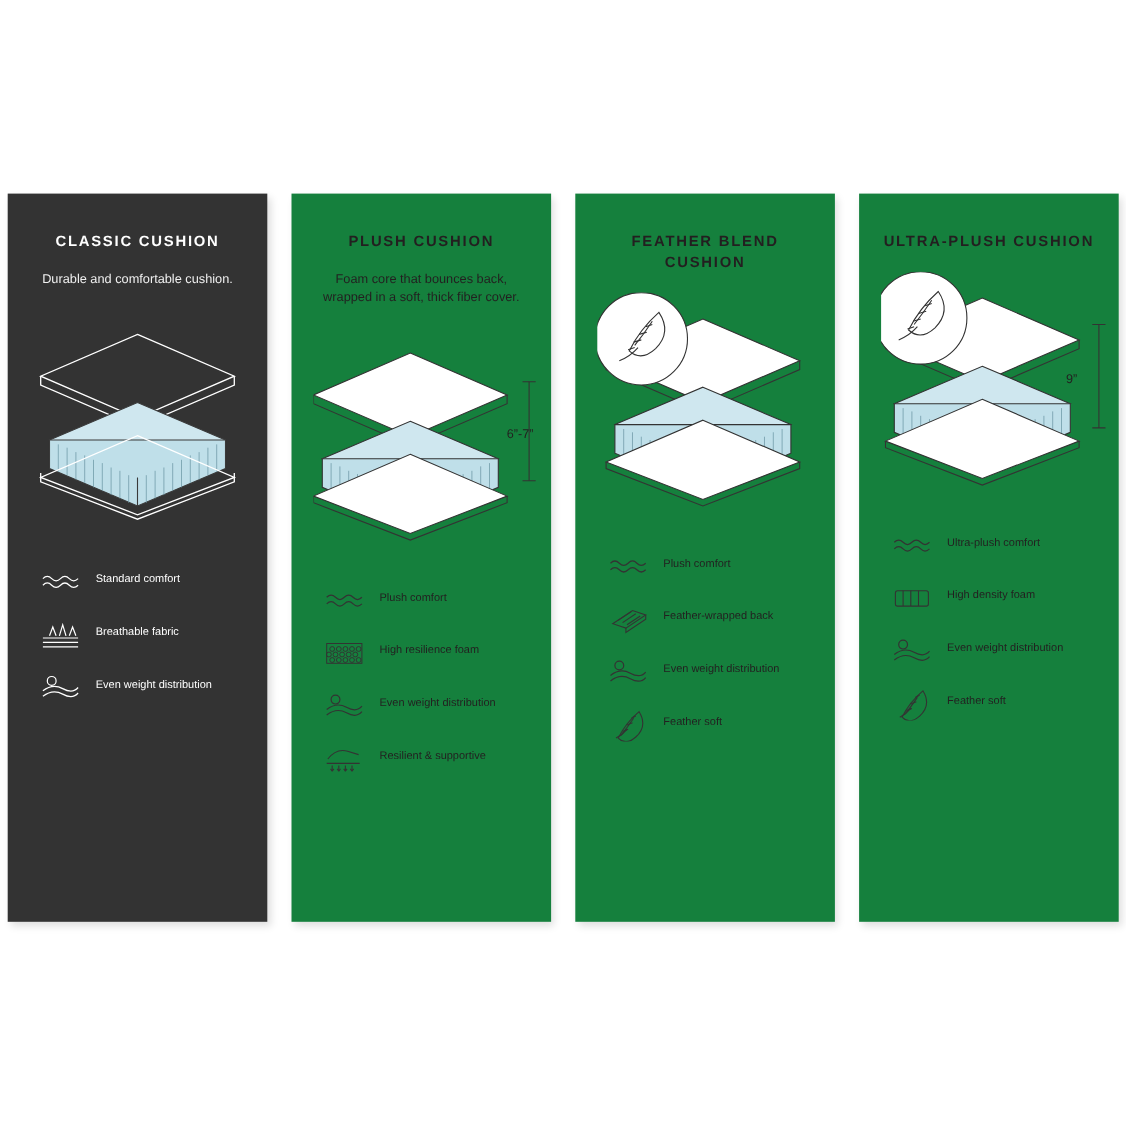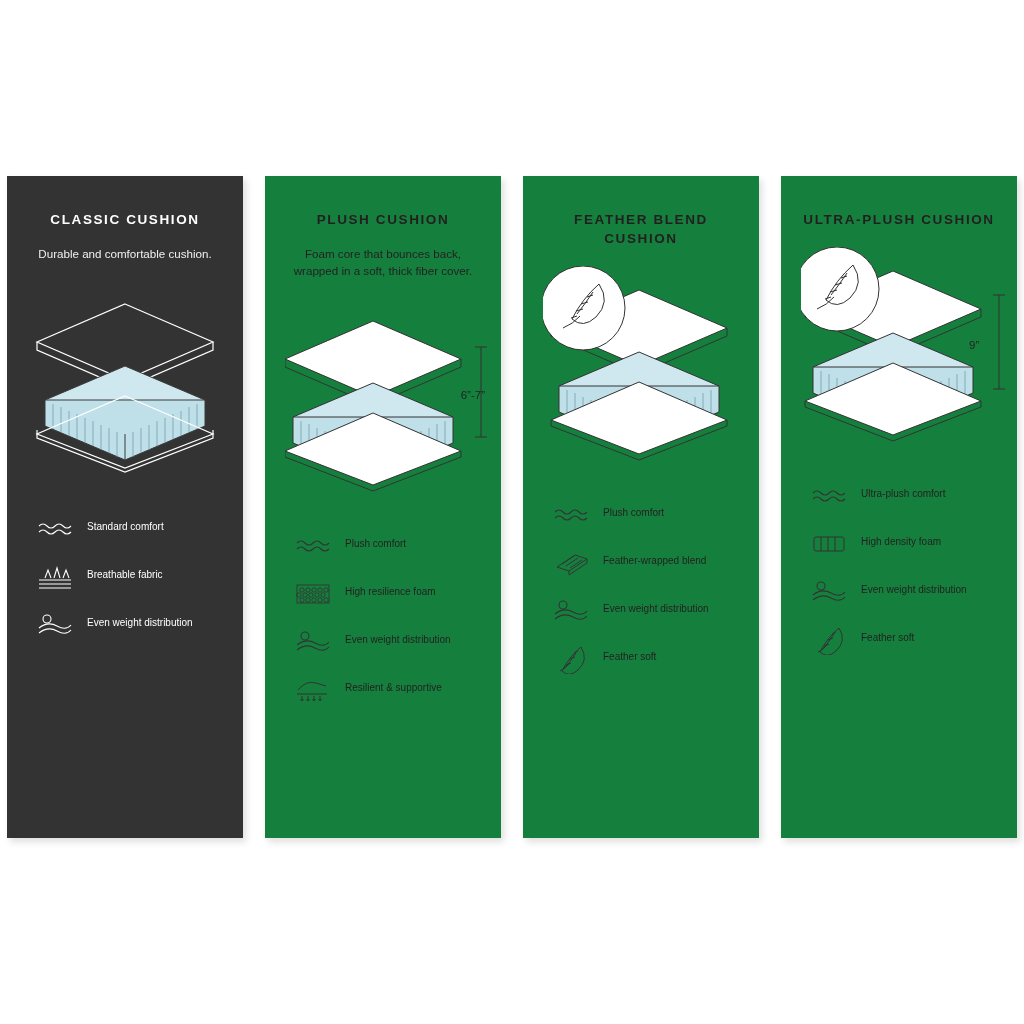--- a/index.html
+++ b/index.html
@@ -357,21 +357,21 @@
           <span class="flabel">Plush comfort</span>
         </div>
         <div class="feature">
           <span class="ficon">
             <svg width="40" height="28" viewBox="0 0 40 28" fill="none" stroke="#333333" stroke-width="1">
               <path d="M6 18 L24 6 L36 10 L18 22 Z"></path>
               <path d="M18 22 L18 26 L36 14 L36 10"></path>
               <path d="M11 15 l12 -8 M15 17 l12 -8 M19 19 l12 -8"></path>
             </svg>
           </span>
-          <span class="flabel">Feather-wrapped blend</span>
+          <span class="flabel">Feather-wrapped back</span>
         </div>
         <div class="feature">
           <span class="ficon">
             <svg width="38" height="26" viewBox="0 0 38 26" fill="none" stroke="#333333" stroke-width="1.1">
               <circle cx="11" cy="7" r="4"></circle>
               <path d="M3 16 q9 -7 18 -2 t14 -1"></path>
               <path d="M3 21 q9 -7 18 -2 t14 -1"></path>
             </svg>
           </span>
           <span class="flabel">Even weight distribution</span>

